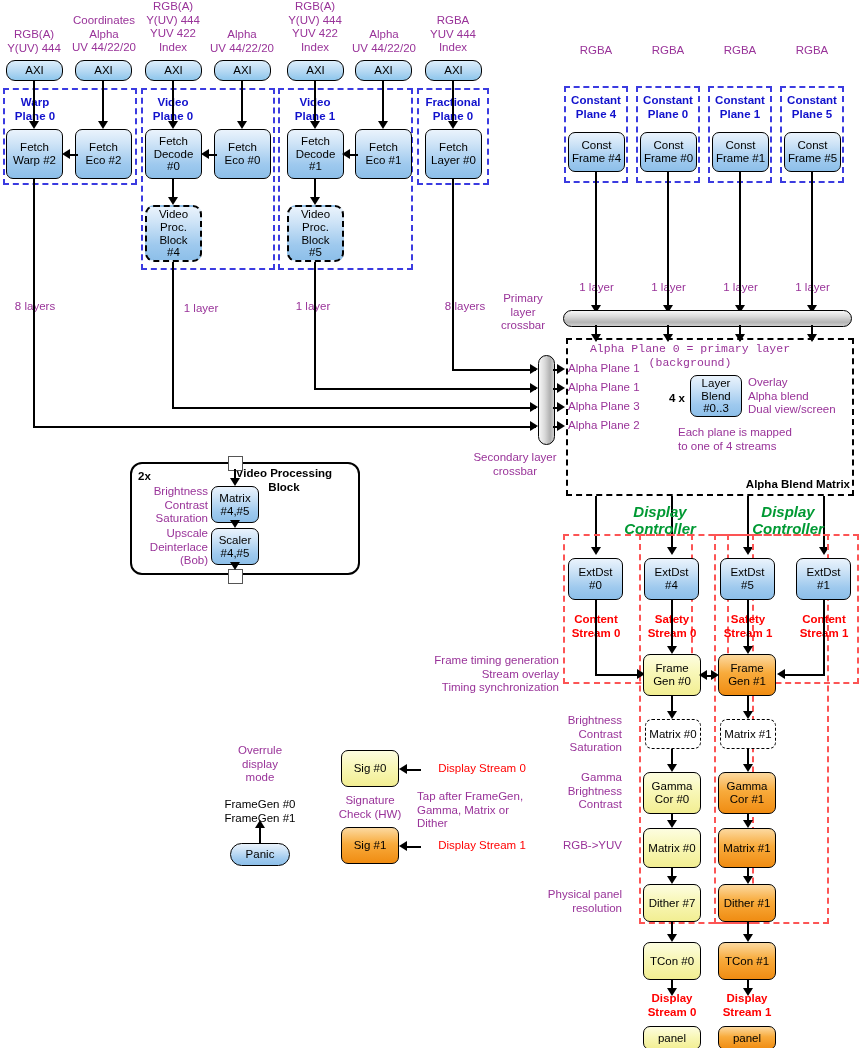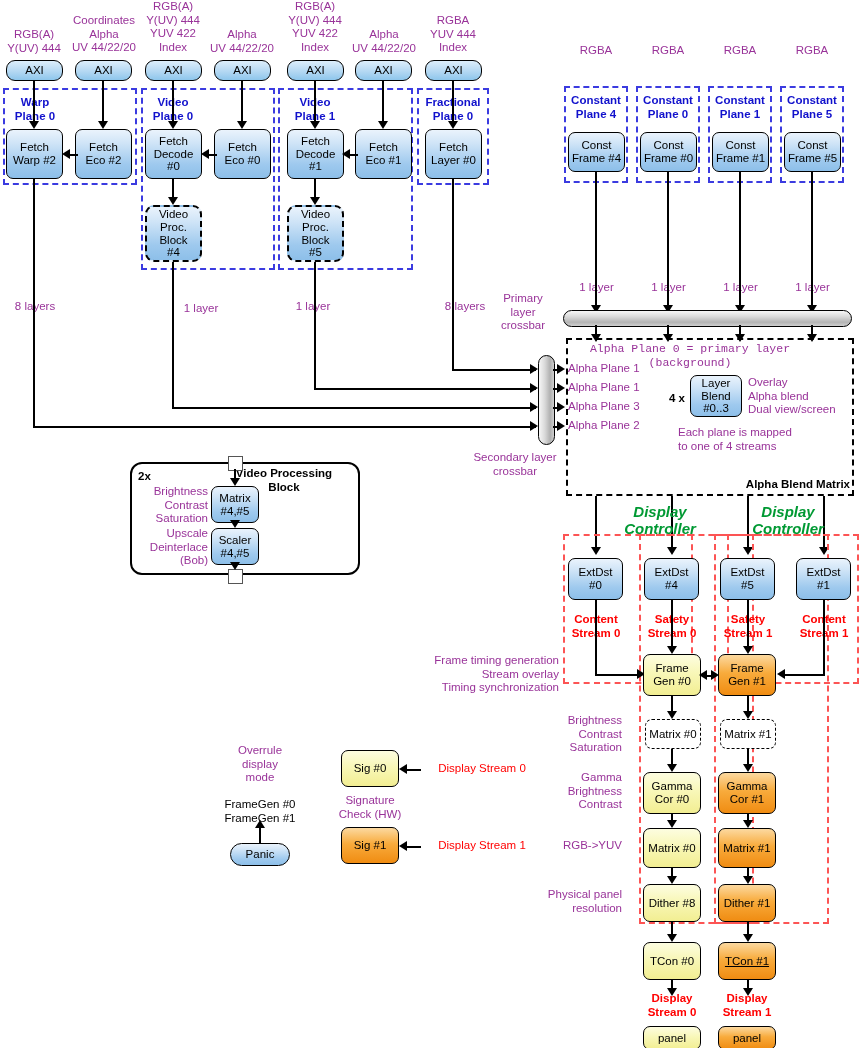--- a/index.html
+++ b/index.html
@@ -352,21 +352,21 @@
   <div class="lbl r" style="left:540px;top:839px;width:82px;">RGB-&gt;YUV</div>
   <div class="lbl r" style="left:528px;top:888px;width:94px;">Physical panel
 resolution</div>
 
   <div class="box yellow-g" style="left:643px;top:654px;width:58px;height:42px;">Frame
 Gen #0</div>
   <div class="box white-dash" style="left:645px;top:719px;width:56px;height:30px;">Matrix #0</div>
   <div class="box yellow-g" style="left:643px;top:772px;width:58px;height:42px;">Gamma
 Cor #0</div>
   <div class="box yellow-g" style="left:643px;top:828px;width:58px;height:40px;">Matrix #0</div>
-  <div class="box yellow-g" style="left:643px;top:884px;width:58px;height:38px;">Dither #8</div>
+  <div class="box yellow-g" style="left:643px;top:884px;width:58px;height:38px;">Dither #7</div>
   <div class="box yellow-g" style="left:643px;top:942px;width:58px;height:38px;">TCon #0</div>
 
   <div class="v" style="left:671px;top:696px;height:15px;"></div>
   <div class="arrow-d" style="left:667px;top:711px;"></div>
   <div class="v" style="left:671px;top:749px;height:15px;"></div>
   <div class="arrow-d" style="left:667px;top:764px;"></div>
   <div class="v" style="left:671px;top:814px;height:6px;"></div>
   <div class="arrow-d" style="left:667px;top:820px;"></div>
   <div class="v" style="left:671px;top:868px;height:8px;"></div>
   <div class="arrow-d" style="left:667px;top:876px;"></div>
@@ -375,21 +375,21 @@
   <div class="v" style="left:671px;top:980px;height:8px;"></div>
   <div class="arrow-d" style="left:667px;top:988px;"></div>
 
   <div class="box orange-g" style="left:718px;top:654px;width:58px;height:42px;">Frame
 Gen #1</div>
   <div class="box white-dash" style="left:720px;top:719px;width:56px;height:30px;">Matrix #1</div>
   <div class="box orange-g" style="left:718px;top:772px;width:58px;height:42px;">Gamma
 Cor #1</div>
   <div class="box orange-g" style="left:718px;top:828px;width:58px;height:40px;">Matrix #1</div>
   <div class="box orange-g" style="left:718px;top:884px;width:58px;height:38px;">Dither #1</div>
-  <div class="box orange-g" style="left:718px;top:942px;width:58px;height:38px;text-decoration:underline;">TCon #1</div>
+  <div class="box orange-g" style="left:718px;top:942px;width:58px;height:38px;">TCon #1</div>
 
   <div class="v" style="left:747px;top:696px;height:15px;"></div>
   <div class="arrow-d" style="left:743px;top:711px;"></div>
   <div class="v" style="left:747px;top:749px;height:15px;"></div>
   <div class="arrow-d" style="left:743px;top:764px;"></div>
   <div class="v" style="left:747px;top:814px;height:6px;"></div>
   <div class="arrow-d" style="left:743px;top:820px;"></div>
   <div class="v" style="left:747px;top:868px;height:8px;"></div>
   <div class="arrow-d" style="left:743px;top:876px;"></div>
   <div class="v" style="left:747px;top:922px;height:12px;"></div>
@@ -416,19 +416,22 @@
   <div class="box blue-g" style="left:230px;top:843px;width:60px;height:23px;border-radius:12px;">Panic</div>
   <div class="v" style="left:259px;top:828px;height:16px;"></div>
   <div class="arrow-u" style="left:255px;top:820px;"></div>
 
   <div class="box yellow-g" style="left:341px;top:750px;width:58px;height:37px;">Sig #0</div>
   <div class="box orange-g" style="left:341px;top:827px;width:58px;height:37px;">Sig #1</div>
   <div class="lbl" style="left:334px;top:794px;width:72px;">Signature
 Check (HW)</div>
   <div class="lbl redn" style="left:425px;top:762px;width:114px;font-weight:normal;">Display Stream 0</div>
   <div class="lbl redn" style="left:425px;top:839px;width:114px;font-weight:normal;">Display Stream 1</div>
+  <div class="lbl l" style="left:417px;top:790px;width:136px;text-align:left;">Tap after FrameGen,
+Gamma, Matrix  or
+Dither</div>
 
   <div class="h" style="left:407px;top:769px;width:14px;"></div>
   <div class="arrow-l" style="left:399px;top:764px;"></div>
   <div class="h" style="left:407px;top:846px;width:14px;"></div>
   <div class="arrow-l" style="left:399px;top:841px;"></div>
 
 </div>
 
 </body></html>

